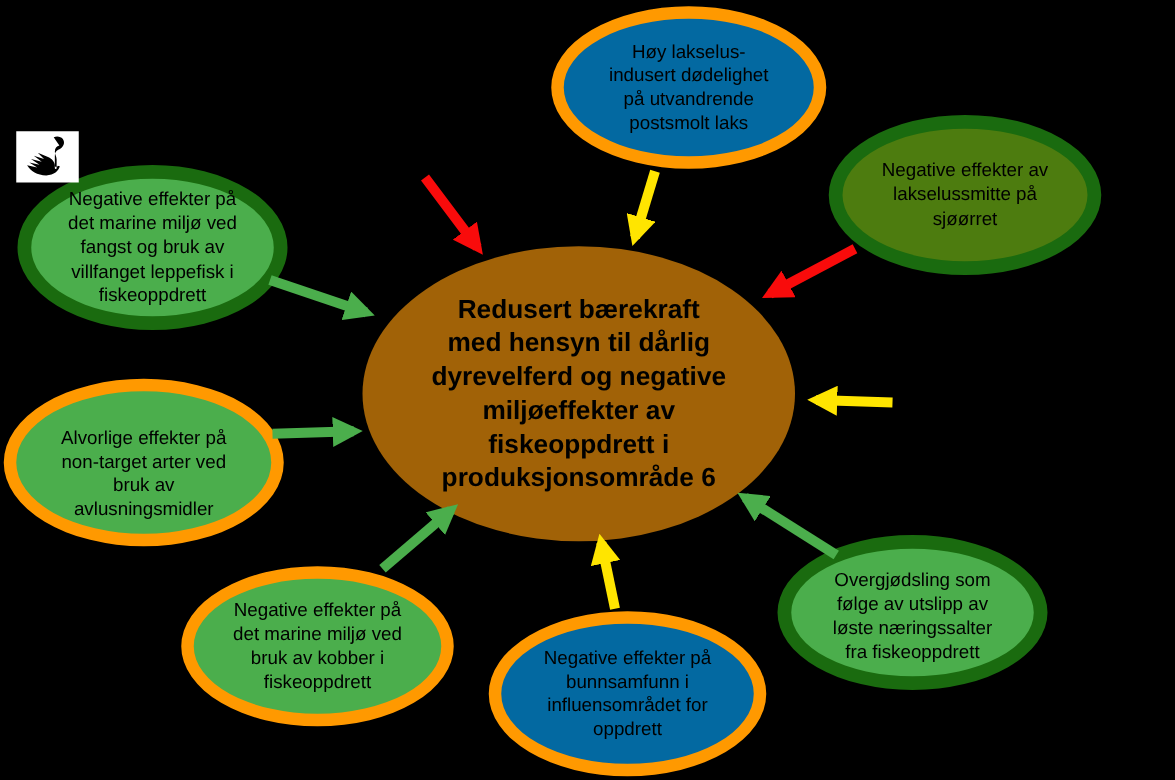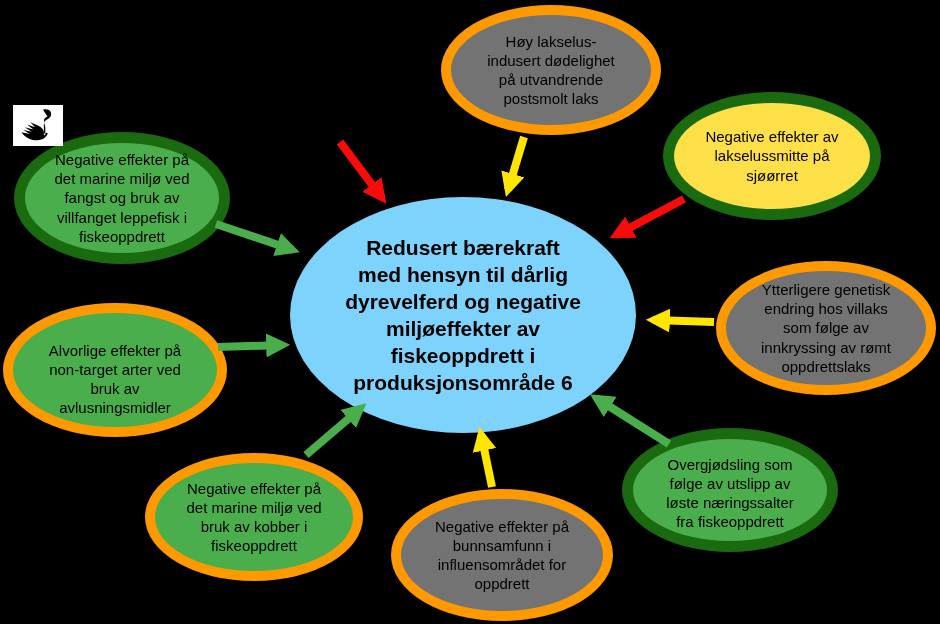--- a/index.html
+++ b/index.html
@@ -6,24 +6,24 @@
   .canvas{
     position:relative;width:940px;height:624px;background:#000;overflow:hidden;
     font-family:"Liberation Sans",sans-serif;
   }
   .node{
     position:absolute;box-sizing:border-box;border-radius:50%;
     display:flex;align-items:center;justify-content:center;text-align:center;
     color:#000;font-size:15px;line-height:1.27;white-space:pre-line;
     padding:10px;z-index:2;
   }
-  .fill-yellow{background:#737373;}
+  .fill-yellow{background:#0369a1;}
   .fill-green{background:#4BAE4C;}
-  .fill-red{background:#fde047;}
-  .fill-white{background:#7dd3fc;}
+  .fill-red{background:#4d7c0f;}
+  .fill-white{background:#a16207;}
   .b-orange{border:10px solid #FF9900;}
   .b-darkred{border:10px solid #AB0000;}
   .b-darkgreen{border:11px solid #1A6B0F;}
   .center-node{font-weight:bold;font-size:21px;line-height:1.29;z-index:1;}
   .arrow-layer{position:absolute;left:0;top:0;z-index:3;pointer-events:none;}
   .logo{
     position:absolute;left:13px;top:105px;width:50px;height:41px;background:#fff;
     display:flex;align-items:center;justify-content:center;z-index:4;
   }
   .logo svg{width:46px;height:37px;display:block;}
@@ -49,27 +49,20 @@
 på utvandrende
 postsmolt laks</span>
   </div>
 
   <div class="node fill-red b-darkgreen" style="left:663px;top:92px;width:218px;height:128px;">
     <span>Negative effekter av
 lakselussmitte på
 sjøørret</span>
   </div>
 
-  <div class="node fill-yellow b-orange" style="left:716px;top:261px;width:220px;height:134px;">
-    <span>Ytterligere genetisk
-endring hos villaks
-som følge av
-innkryssing av rømt
-oppdrettslaks</span>
-  </div>
 
   <div class="node fill-green b-darkgreen" style="left:622px;top:428px;width:216px;height:124px;align-items:flex-end;">
     <span>Overgjødsling som
 følge av utslipp av
 løste næringssalter
 fra fiskeoppdrett</span>
   </div>
 
   <div class="node fill-yellow b-orange" style="left:391px;top:489px;width:222px;height:132px;">
     <span>Negative effekter på

